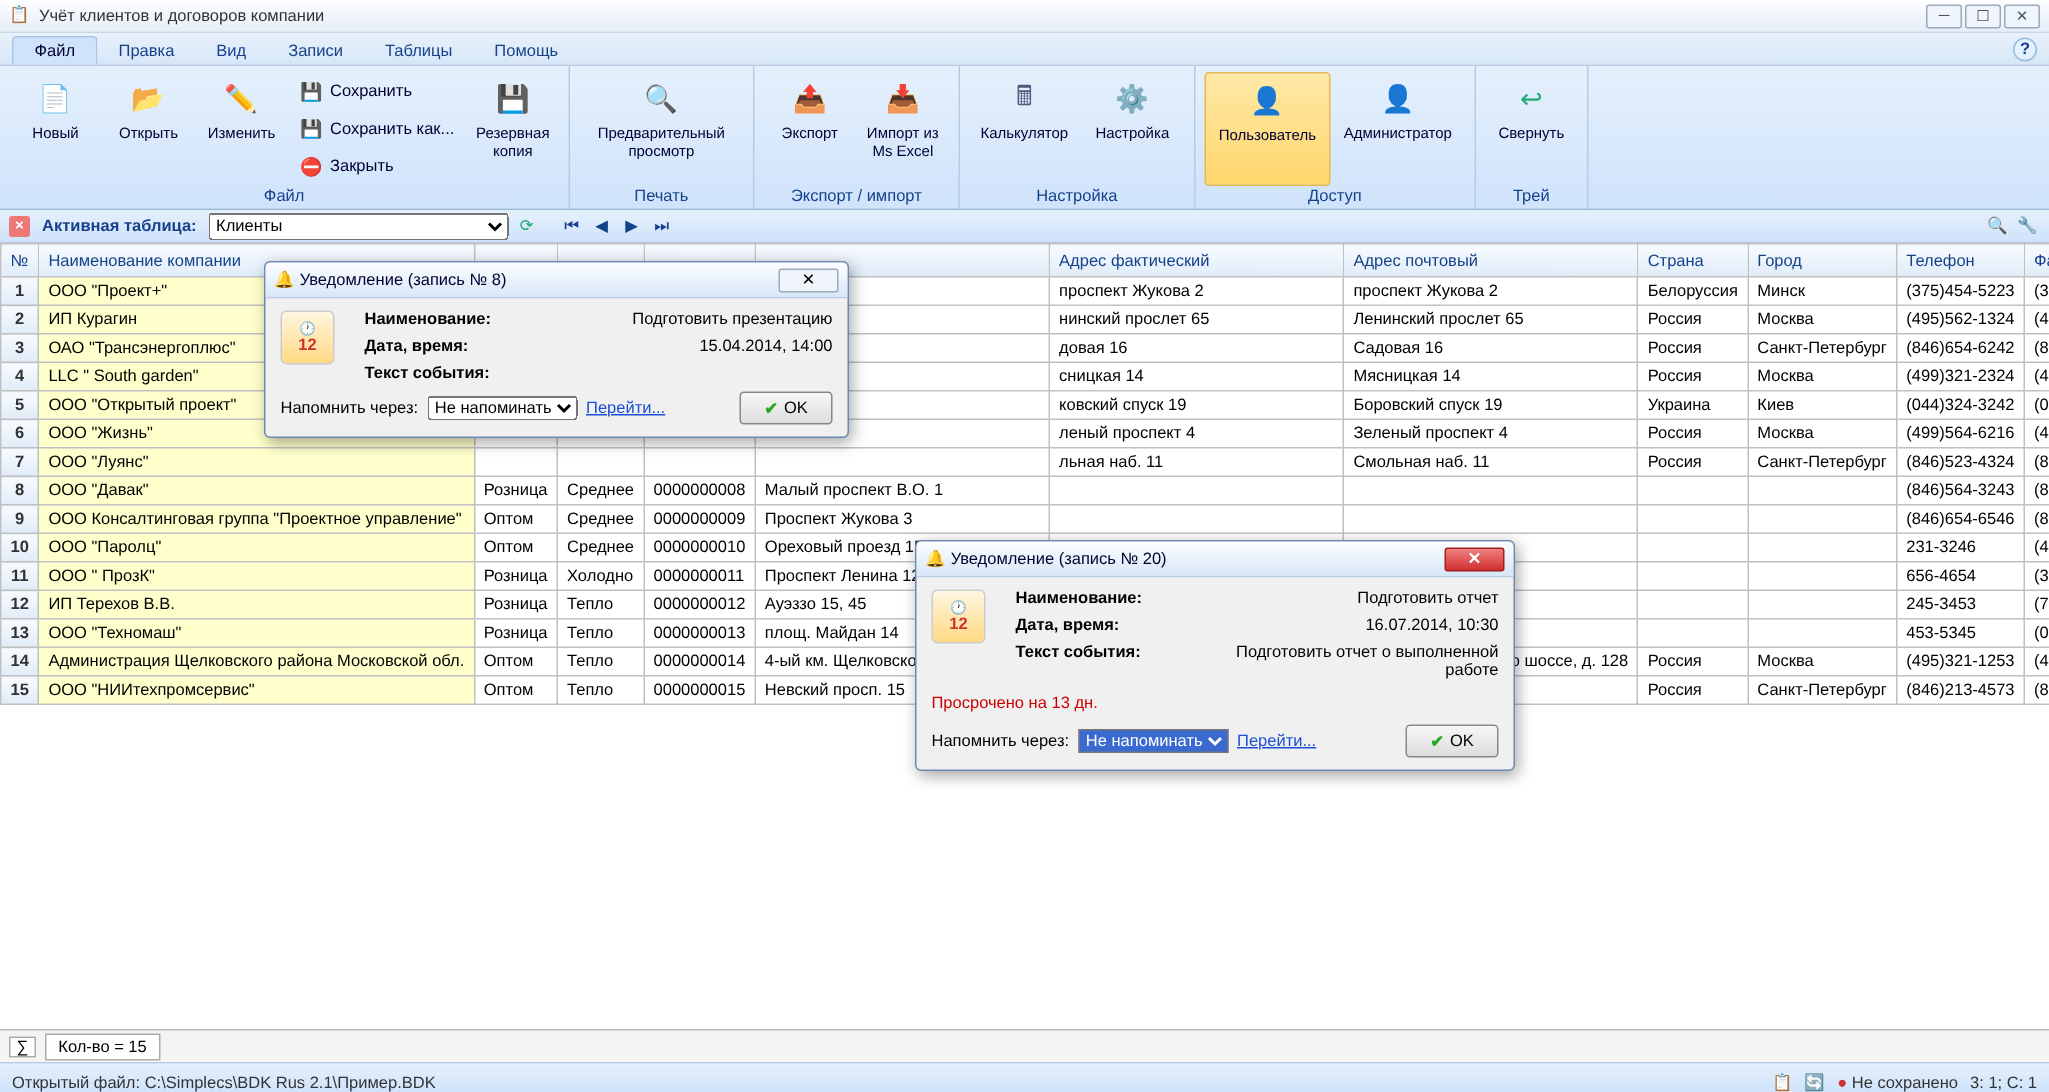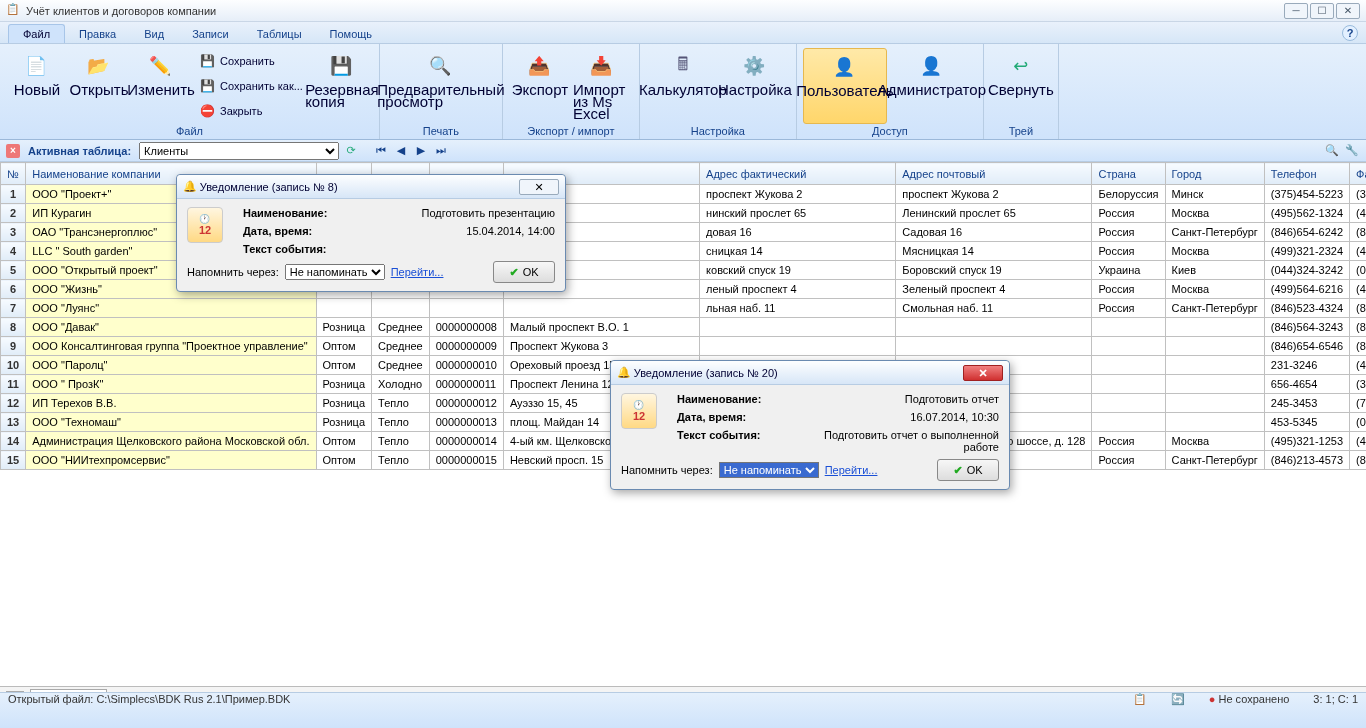--- a/index.html
+++ b/index.html
@@ -18,21 +18,21 @@
 .menubar .help { position: absolute; right: 8px; top: 3px; width: 16px; height: 16px; border: 1px solid #9bd; border-radius: 8px; background: #e3f0ff; color: #15428b; text-align: center; line-height: 14px; font-weight: bold; }
 
 
 .ribbon { height: 96px; background: linear-gradient(#e5f0fc, #cfe3fb); border-bottom: 1px solid #9bb8d9; display: flex; }
 .rgroup { border-right: 1px solid #b7cce3; padding: 4px 6px 2px; display: flex; flex-direction: column; }
 .rgroup .btns { display: flex; flex: 1; }
 .rgroup .glabel { text-align: center; color: #15428b; font-size: 11px; padding-top: 1px; }
 .rbtn-lg { width: 62px; display: flex; flex-direction: column; align-items: center; padding: 2px 2px; cursor: pointer; border-radius: 3px; }
 .rbtn-lg.active { background: linear-gradient(#ffe9a8,#ffd66b); border: 1px solid #e6b84f; }
 .ic32 { width: 32px; height: 32px; border-radius: 4px; display: flex; align-items: center; justify-content: center; font-size: 18px; }
-.rbtn-lg .lbl { margin-top: 2px; text-align: left; font-size: 15px; color: #003; line-height: 12px; }
+.rbtn-lg .lbl { margin-top: 2px; text-align: center; font-size: 10px; color: #003; line-height: 12px; }
 .rstack { display: flex; flex-direction: column; justify-content: space-around; padding: 0 4px; }
 .rbtn-sm { display: flex; align-items: center; padding: 2px 4px; cursor: pointer; border-radius: 2px; white-space: nowrap; color: #003; }
 .ic16 { width: 16px; height: 16px; margin-right: 4px; display: inline-flex; align-items: center; justify-content: center; font-size: 12px; }
 
 
 .activebar { height: 22px; background: linear-gradient(#e5f0fc, #cfe3fb); border-bottom: 1px solid #b7cce3; display: flex; align-items: center; padding: 0 6px; gap: 4px; }
 .activebar .x { width: 14px; height: 14px; background: #e77; color: #fff; border-radius: 2px; text-align: center; line-height: 14px; font-size: 10px; font-weight: bold; }
 .activebar .lbl { color: #15428b; font-weight: bold; margin: 0 4px; }
 .activebar select { width: 200px; height: 18px; font-size: 11px; }
 .navbtn { width: 16px; height: 16px; display: flex; align-items: center; justify-content: center; color: #15428b; cursor: pointer; }
@@ -41,37 +41,37 @@
 
 .table-wrap { position: absolute; top: 162px; left: 0; right: 0; bottom: 42px; overflow: auto; }
 table.data { border-collapse: collapse; width: 100%; }
 table.data th, table.data td { border: 1px solid #c0c0c0; padding: 3px 6px; text-align: left; vertical-align: middle; font-size: 11px; white-space: nowrap; }
 table.data th { background: linear-gradient(#f7fbff,#e0ecf8); color: #15428b; font-weight: normal; height: 22px; position: sticky; top: 0; }
 table.data td.num { background: linear-gradient(#f7fbff,#e0ecf8); text-align: center; font-weight: bold; color: #333; width: 28px; }
 table.data td.name { background: #ffffcc; }
 a.link { color: #1a4fd6; text-decoration: underline; }
 
 .sumbar { position: absolute; left: 0; right: 0; bottom: 20px; height: 22px; border-top: 1px solid #bbb; display: flex; align-items: center; padding-left: 6px; background: #f4f4f4; gap: 6px; }
-.statusbar { position: absolute; left: 0; right: 0; bottom: 0; height: 36px; background: linear-gradient(#e5f0fc,#cfe3fb); border-top: 1px solid #b7cce3; display: flex; align-items: flex-start; padding: 0 8px; font-size: 11px; color: #333; gap: 24px; }
+.statusbar { position: absolute; left: 0; right: 0; bottom: 0; height: 20px; background: linear-gradient(#e5f0fc,#cfe3fb); border-top: 1px solid #b7cce3; display: flex; align-items: flex-end; padding: 0 8px; font-size: 11px; color: #333; gap: 8px; }
 .statusbar .spacer { flex: 1; }
 
 
 .dialog { position: absolute; background: #f0f0f0; border: 1px solid #6a8ab0; border-radius: 4px; box-shadow: 2px 3px 10px rgba(0,0,0,0.35); font-size: 11px; }
 .dialog .dtitle { height: 24px; background: linear-gradient(#fdfeff,#d7e6f7); border-bottom: 1px solid #b7cce3; display: flex; align-items: center; padding: 0 6px; border-radius: 4px 4px 0 0; }
 .dialog .dtitle .t { flex: 1; color: #003; }
 .dialog .dtitle .close { width: 40px; height: 16px; border: 1px solid #9ab; border-radius: 2px; background: #f0f5fb; text-align: center; line-height: 14px; }
 .dialog .dtitle .close.red { background: linear-gradient(#f08080,#d03030); border-color: #a02020; color: #fff; font-weight: bold; }
 .dialog .body { padding: 8px 10px; }
 .dialog .row { display: flex; margin-bottom: 6px; padding-left: 10px; }
 .dialog .row .k { width: 110px; font-weight: bold; white-space: nowrap; }
 .dialog .row .v { flex: 1; text-align: right; }
 .dialog .calico { width: 36px; height: 36px; background: linear-gradient(#fff6e0,#ffd984); border: 1px solid #ccc; border-radius: 4px; display: flex; flex-direction: column; align-items: center; justify-content: center; margin-right: 10px; }
 .dialog .overdue { color: #c00; margin: 4px 0 8px; }
 .dialog .foot { display: flex; align-items: center; gap: 6px; }
-.dialog select { font-size: 11px; }
+.dialog select { font-size: 11px; text-align: right; }
 .dialog .okbtn { width: 62px; height: 22px; background: linear-gradient(#f7f7f7,#ddd); border: 1px solid #888; border-radius: 3px; display: flex; align-items: center; justify-content: center; gap: 4px; }
 .dialog .okbtn .check { color: #2a2; font-weight: bold; }
 </style>
 </head>
 <body>
 
 <div class="titlebar">
   <span class="icon">📋</span>
   <span class="title">Учёт клиентов и договоров компании</span>
   <span class="winbtn">─</span>
@@ -498,20 +498,21 @@
         <div class="row">
             <div class="k">Дата, время:</div>
             <div class="v">16.07.2014, 10:30</div>
           </div>
         <div class="row">
             <div class="k">Текст события:</div>
             <div class="v">Подготовить отчет о выполненной работе</div>
           </div>
       </div>
     </div>
+    <div class="overdue">Просрочено на 13 дн.</div>
     <div class="foot">
       <span>Напомнить через:</span>
       <select style="width:100px;background:#3a6ad0;color:#fff"><option>Не напоминать</option></select>
       <a class="link">Перейти...</a>
       <span style="flex:1"></span>
       <div class="okbtn">
           <span class="check">✔</span>
           <span>OK</span>
         </div>
     </div>

